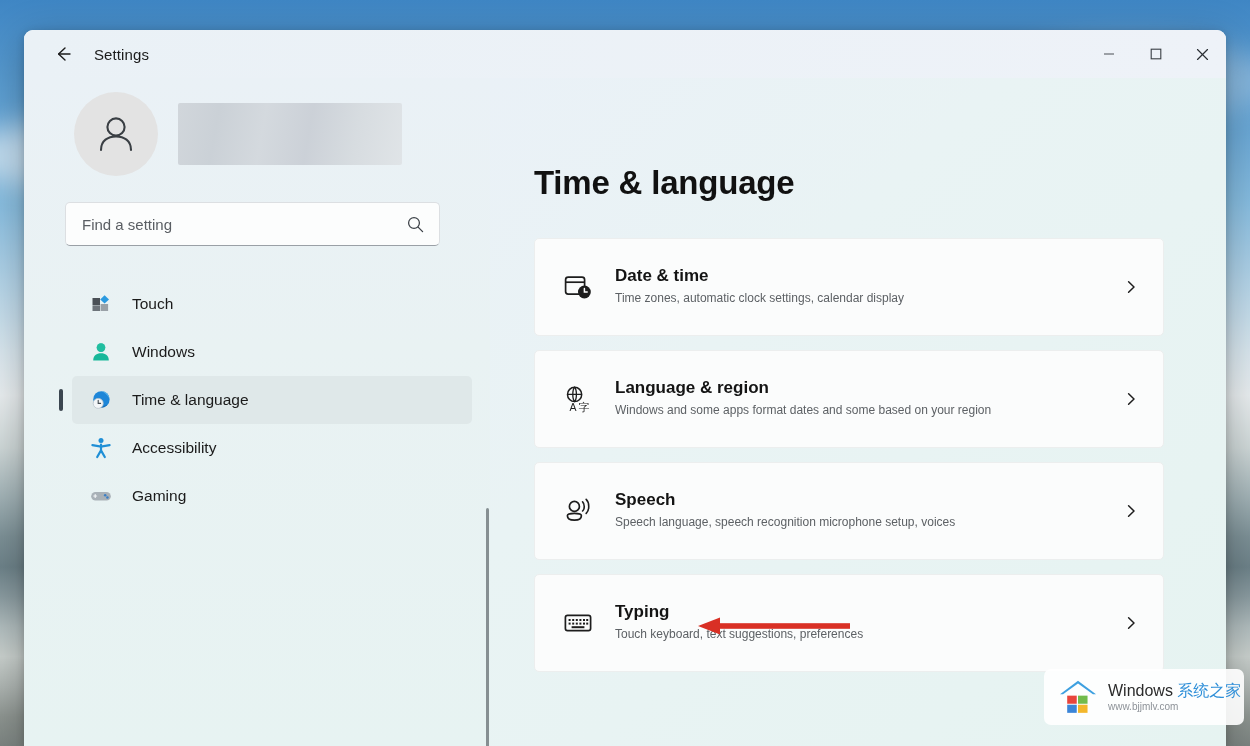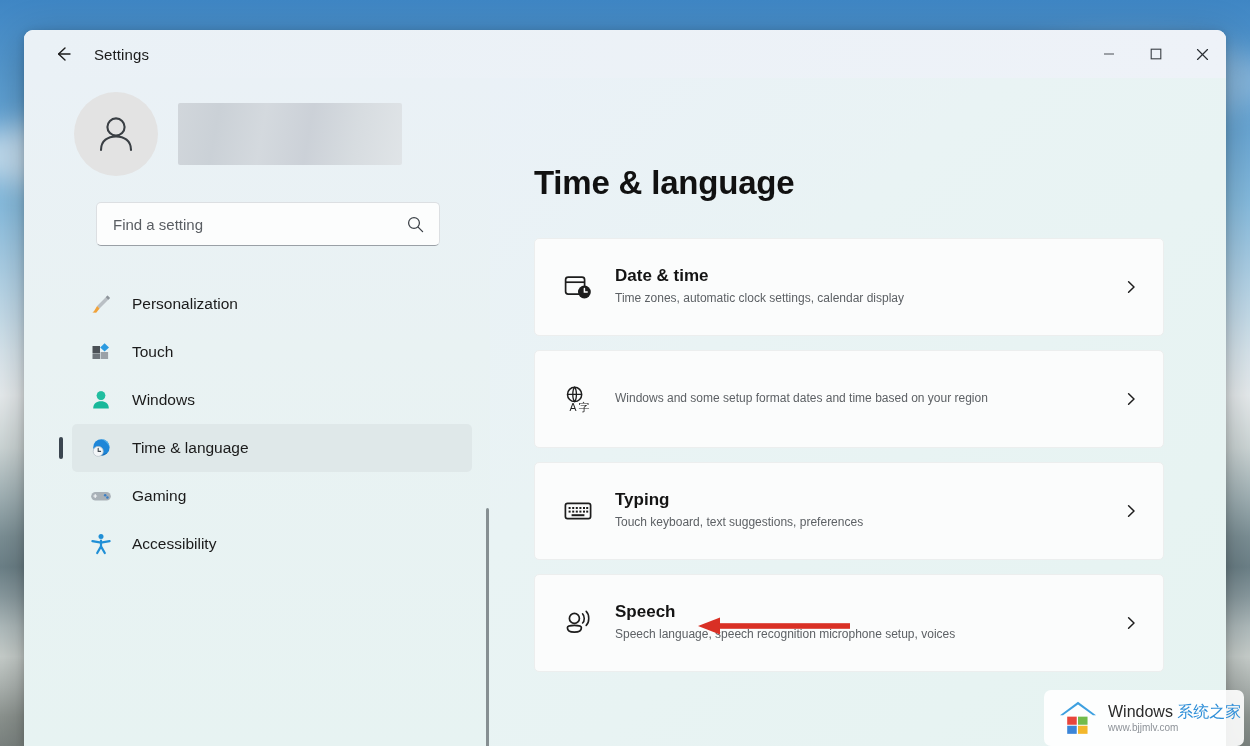--- a/index.html
+++ b/index.html
@@ -125,21 +125,21 @@
   }
   #account-name-redacted {
     margin-left: 20px;
     width: 224px;
     height: 62px;
     border-radius: 2px;
     background: linear-gradient(100deg, #cfd4d9 0%, #c8ced4 18%, #d2d7dc 38%, #c9ced5 58%, #d5dade 78%, #dfe3e6 100%);
     opacity: .92;
   }
 
-  #search-wrap { padding: 0 50px 0 72px; margin-bottom: 34px; }
+  #search-wrap { padding: 0 50px 0 41px; margin-bottom: 34px; }
   #search-box {
     position: relative;
     height: 44px;
     background: #fcfdfd;
     border: 1px solid #dcdfe2;
     border-bottom: 1.5px solid #9aa0a6;
     border-radius: 5px;
     display: flex;
     align-items: center;
     padding: 0 14px 0 16px;
@@ -261,21 +261,21 @@
     width: 156px;
     height: 24px;
     pointer-events: none;
     z-index: 30;
   }
 
   
   #watermark {
     position: absolute;
     right: 6px;
-    bottom: 0;
+    bottom: 21px;
     width: 200px;
     height: 56px;
     background: rgba(255,255,255,.9);
     border-radius: 7px;
     display: flex;
     align-items: center;
     padding-left: 14px;
     z-index: 40;
   }
   #watermark-logo { width: 40px; height: 36px; flex: 0 0 40px; }
@@ -350,31 +350,20 @@
             <input id="search-input" type="text" placeholder="Find a setting" style="">
             <svg width="19" height="19" viewBox="0 0 19 19" fill="none">
               <circle cx="8" cy="8" r="5.4" stroke="#3c4147" stroke-width="1.25"></circle>
               <path d="M12.1 12.1 L16.6 16.6" stroke="#3c4147" stroke-width="1.25" stroke-linecap="round"></path>
             </svg>
           </div>
         </div>
 
         <div id="nav-list">
 
-          <div class="nav-item">
-
-            <span class="nav-icon">
-              <svg width="24" height="24" viewBox="0 0 24 24" fill="none">
-                <path d="M18.5 3.6 L21 6.1 L10.6 16.5 L8.1 14 Z" fill="#b9bfc4"></path>
-                <path d="M10.6 16.5 L8.1 14 L5.6 18.2 C5.1 19.2 4.4 19.9 3.4 20.4 L7.2 20.8 L10.6 16.5 Z" fill="#f0a23a"></path>
-                <path d="M18.5 3.6 L21 6.1 L19.3 7.8 L16.8 5.3 Z" fill="#8e959b"></path>
-              </svg>
-            </span>
-            <span class="nav-label">Personalization</span>
-          </div>
 
           <div class="nav-item">
 
             <span class="nav-icon">
               <svg width="24" height="24" viewBox="0 0 24 24">
                 <rect x="3.5" y="6" width="7.5" height="7.5" fill="#4a5056"></rect>
                 <rect x="3.5" y="14" width="7.5" height="5" fill="#6d747a"></rect>
                 <rect x="11.6" y="12" width="7.5" height="7" fill="#9aa1a7"></rect>
                 <path d="M15.6 3.2 L20 7.4 L15.6 11.6 L11.2 7.4 Z" fill="#2b9ae0"></path>
               </svg>
@@ -405,41 +394,41 @@
                 <path d="M9.2 12.3 V15.4 H11.6" stroke="#434b52" stroke-width="1.1" stroke-linecap="round" fill="none"></path>
               </svg>
             </span>
             <span class="nav-label">Time &amp; language</span>
           </div>
 
           <div class="nav-item">
 
             <span class="nav-icon">
               <svg width="24" height="24" viewBox="0 0 24 24">
+                <circle cx="12" cy="4.4" r="2.5" fill="#1f8fd6"></circle>
+                <path d="M3.4 9.2 L12 10.6 L20.6 9.2" stroke="#1f8fd6" stroke-width="2.2" stroke-linecap="round" fill="none"></path>
+                <path d="M12 8.6 V14.4 M12 14.4 L8.2 21 M12 14.4 L15.8 21" stroke="#1f8fd6" stroke-width="2.2" stroke-linecap="round" fill="none"></path>
+              </svg>
+            </span>
+            <span class="nav-label">Accessibility</span>
+          </div>
+
+          <div class="nav-item">
+
+            <span class="nav-icon">
+              <svg width="24" height="24" viewBox="0 0 24 24">
                 <rect x="2.2" y="8" width="19.6" height="8.6" rx="4.3" fill="#a9b1b7"></rect>
                 <path d="M6.2 10.6 V13.4 M4.8 12 H7.6" stroke="#f2f5f7" stroke-width="1.2" stroke-linecap="round"></path>
                 <circle cx="16.2" cy="11.3" r="1.25" fill="#3b7fc4"></circle>
                 <circle cx="18.4" cy="13.4" r="1.25" fill="#3b7fc4"></circle>
               </svg>
             </span>
             <span class="nav-label">Gaming</span>
           </div>
 
-          <div class="nav-item">
-
-            <span class="nav-icon">
-              <svg width="24" height="24" viewBox="0 0 24 24">
-                <circle cx="12" cy="4.4" r="2.5" fill="#1f8fd6"></circle>
-                <path d="M3.4 9.2 L12 10.6 L20.6 9.2" stroke="#1f8fd6" stroke-width="2.2" stroke-linecap="round" fill="none"></path>
-                <path d="M12 8.6 V14.4 M12 14.4 L8.2 21 M12 14.4 L15.8 21" stroke="#1f8fd6" stroke-width="2.2" stroke-linecap="round" fill="none"></path>
-              </svg>
-            </span>
-            <span class="nav-label">Accessibility</span>
-          </div>
-
 
         </div>
 
         <div id="sidebar-scrollbar"></div>
       </div>
 
       <div id="main">
         <div id="page-title">Time &amp; language</div>
 
         <div class="card">
@@ -465,21 +454,42 @@
         <div class="card">
           <span class="card-icon">
             <svg width="30" height="30" viewBox="0 0 30 30" fill="none">
               <circle cx="11.6" cy="10.4" r="7.1" stroke="#1d1d1d" stroke-width="1.5"></circle>
               <path d="M4.5 10.4 H18.7 M11.6 3.3 C14 6 14 14.8 11.6 17.5 C9.2 14.8 9.2 6 11.6 3.3 Z" stroke="#1d1d1d" stroke-width="1.3" fill="none"></path>
               <text x="6.6" y="27.4" font-family="'Liberation Sans',sans-serif" font-size="10.5" fill="#1d1d1d">A</text>
               <text x="15.4" y="27.4" font-family="'DejaVu Sans',sans-serif" font-size="11" fill="#1d1d1d">字</text>
             </svg>
           </span>
           <div class="card-text">
-            <div class="card-desc">Windows and some setup format dates and time based on your region</div>
+            <div class="card-title">Language &amp; region</div>
+            <div class="card-desc">Windows and some apps format dates and some based on your region</div>
+          </div>
+          <span class="card-chevron">
+            <svg width="16" height="16" viewBox="0 0 16 16" fill="none">
+              <path d="M5.6 2.8 L11 8 L5.6 13.2" stroke="#1d1d1d" stroke-width="1.5" stroke-linecap="round" stroke-linejoin="round"></path>
+            </svg>
+          </span>
+        </div>
+
+        <div class="card">
+          <span class="card-icon">
+            <svg width="30" height="30" viewBox="0 0 30 30" fill="none">
+              <circle cx="11.4" cy="10.4" r="5" stroke="#1d1d1d" stroke-width="1.7"></circle>
+              <path d="M4.4 19.8 C4.4 18.4 7.5 17.4 11.4 17.4 C15.3 17.4 18.4 18.4 18.4 19.8 C18.4 22.6 15.3 24.2 11.4 24.2 C7.5 24.2 4.4 22.6 4.4 19.8 Z" stroke="#1d1d1d" stroke-width="1.7" fill="none"></path>
+              <path d="M19.6 5.8 C21.8 7.8 21.8 13 19.6 15" stroke="#1d1d1d" stroke-width="1.6" stroke-linecap="round" fill="none"></path>
+              <path d="M23.2 3.4 C26.6 6.6 26.6 14.2 23.2 17.4" stroke="#1d1d1d" stroke-width="1.6" stroke-linecap="round" fill="none"></path>
+            </svg>
+          </span>
+          <div class="card-text">
+            <div class="card-title">Speech</div>
+            <div class="card-desc">Speech language, speech recognition microphone setup, voices</div>
           </div>
           <span class="card-chevron">
             <svg width="16" height="16" viewBox="0 0 16 16" fill="none">
               <path d="M5.6 2.8 L11 8 L5.6 13.2" stroke="#1d1d1d" stroke-width="1.5" stroke-linecap="round" stroke-linejoin="round"></path>
             </svg>
           </span>
         </div>
 
         <div class="card">
           <span class="card-icon">
@@ -505,40 +515,20 @@
           <div class="card-text">
             <div class="card-title">Typing</div>
             <div class="card-desc">Touch keyboard, text suggestions, preferences</div>
           </div>
           <span class="card-chevron">
             <svg width="16" height="16" viewBox="0 0 16 16" fill="none">
               <path d="M5.6 2.8 L11 8 L5.6 13.2" stroke="#1d1d1d" stroke-width="1.5" stroke-linecap="round" stroke-linejoin="round"></path>
             </svg>
           </span>
         </div>
-
-        <div class="card">
-          <span class="card-icon">
-            <svg width="30" height="30" viewBox="0 0 30 30" fill="none">
-              <circle cx="11.4" cy="10.4" r="5" stroke="#1d1d1d" stroke-width="1.7"></circle>
-              <path d="M4.4 19.8 C4.4 18.4 7.5 17.4 11.4 17.4 C15.3 17.4 18.4 18.4 18.4 19.8 C18.4 22.6 15.3 24.2 11.4 24.2 C7.5 24.2 4.4 22.6 4.4 19.8 Z" stroke="#1d1d1d" stroke-width="1.7" fill="none"></path>
-              <path d="M19.6 5.8 C21.8 7.8 21.8 13 19.6 15" stroke="#1d1d1d" stroke-width="1.6" stroke-linecap="round" fill="none"></path>
-              <path d="M23.2 3.4 C26.6 6.6 26.6 14.2 23.2 17.4" stroke="#1d1d1d" stroke-width="1.6" stroke-linecap="round" fill="none"></path>
-            </svg>
-          </span>
-          <div class="card-text">
-            <div class="card-title">Speech</div>
-            <div class="card-desc">Speech language, speech recognition microphone setup, voices</div>
-          </div>
-          <span class="card-chevron">
-            <svg width="16" height="16" viewBox="0 0 16 16" fill="none">
-              <path d="M5.6 2.8 L11 8 L5.6 13.2" stroke="#1d1d1d" stroke-width="1.5" stroke-linecap="round" stroke-linejoin="round"></path>
-            </svg>
-          </span>
-        </div>
       </div>
     </div>
 
     <svg id="annotation-arrow" viewBox="0 0 156 24">
       <path d="M2 12 L24 3.4 L24 20.6 Z" fill="#D93025"></path>
       <rect x="22" y="9.2" width="132" height="5.6" fill="#D93025"></rect>
     </svg>
   </div>
 
   <div id="watermark">

